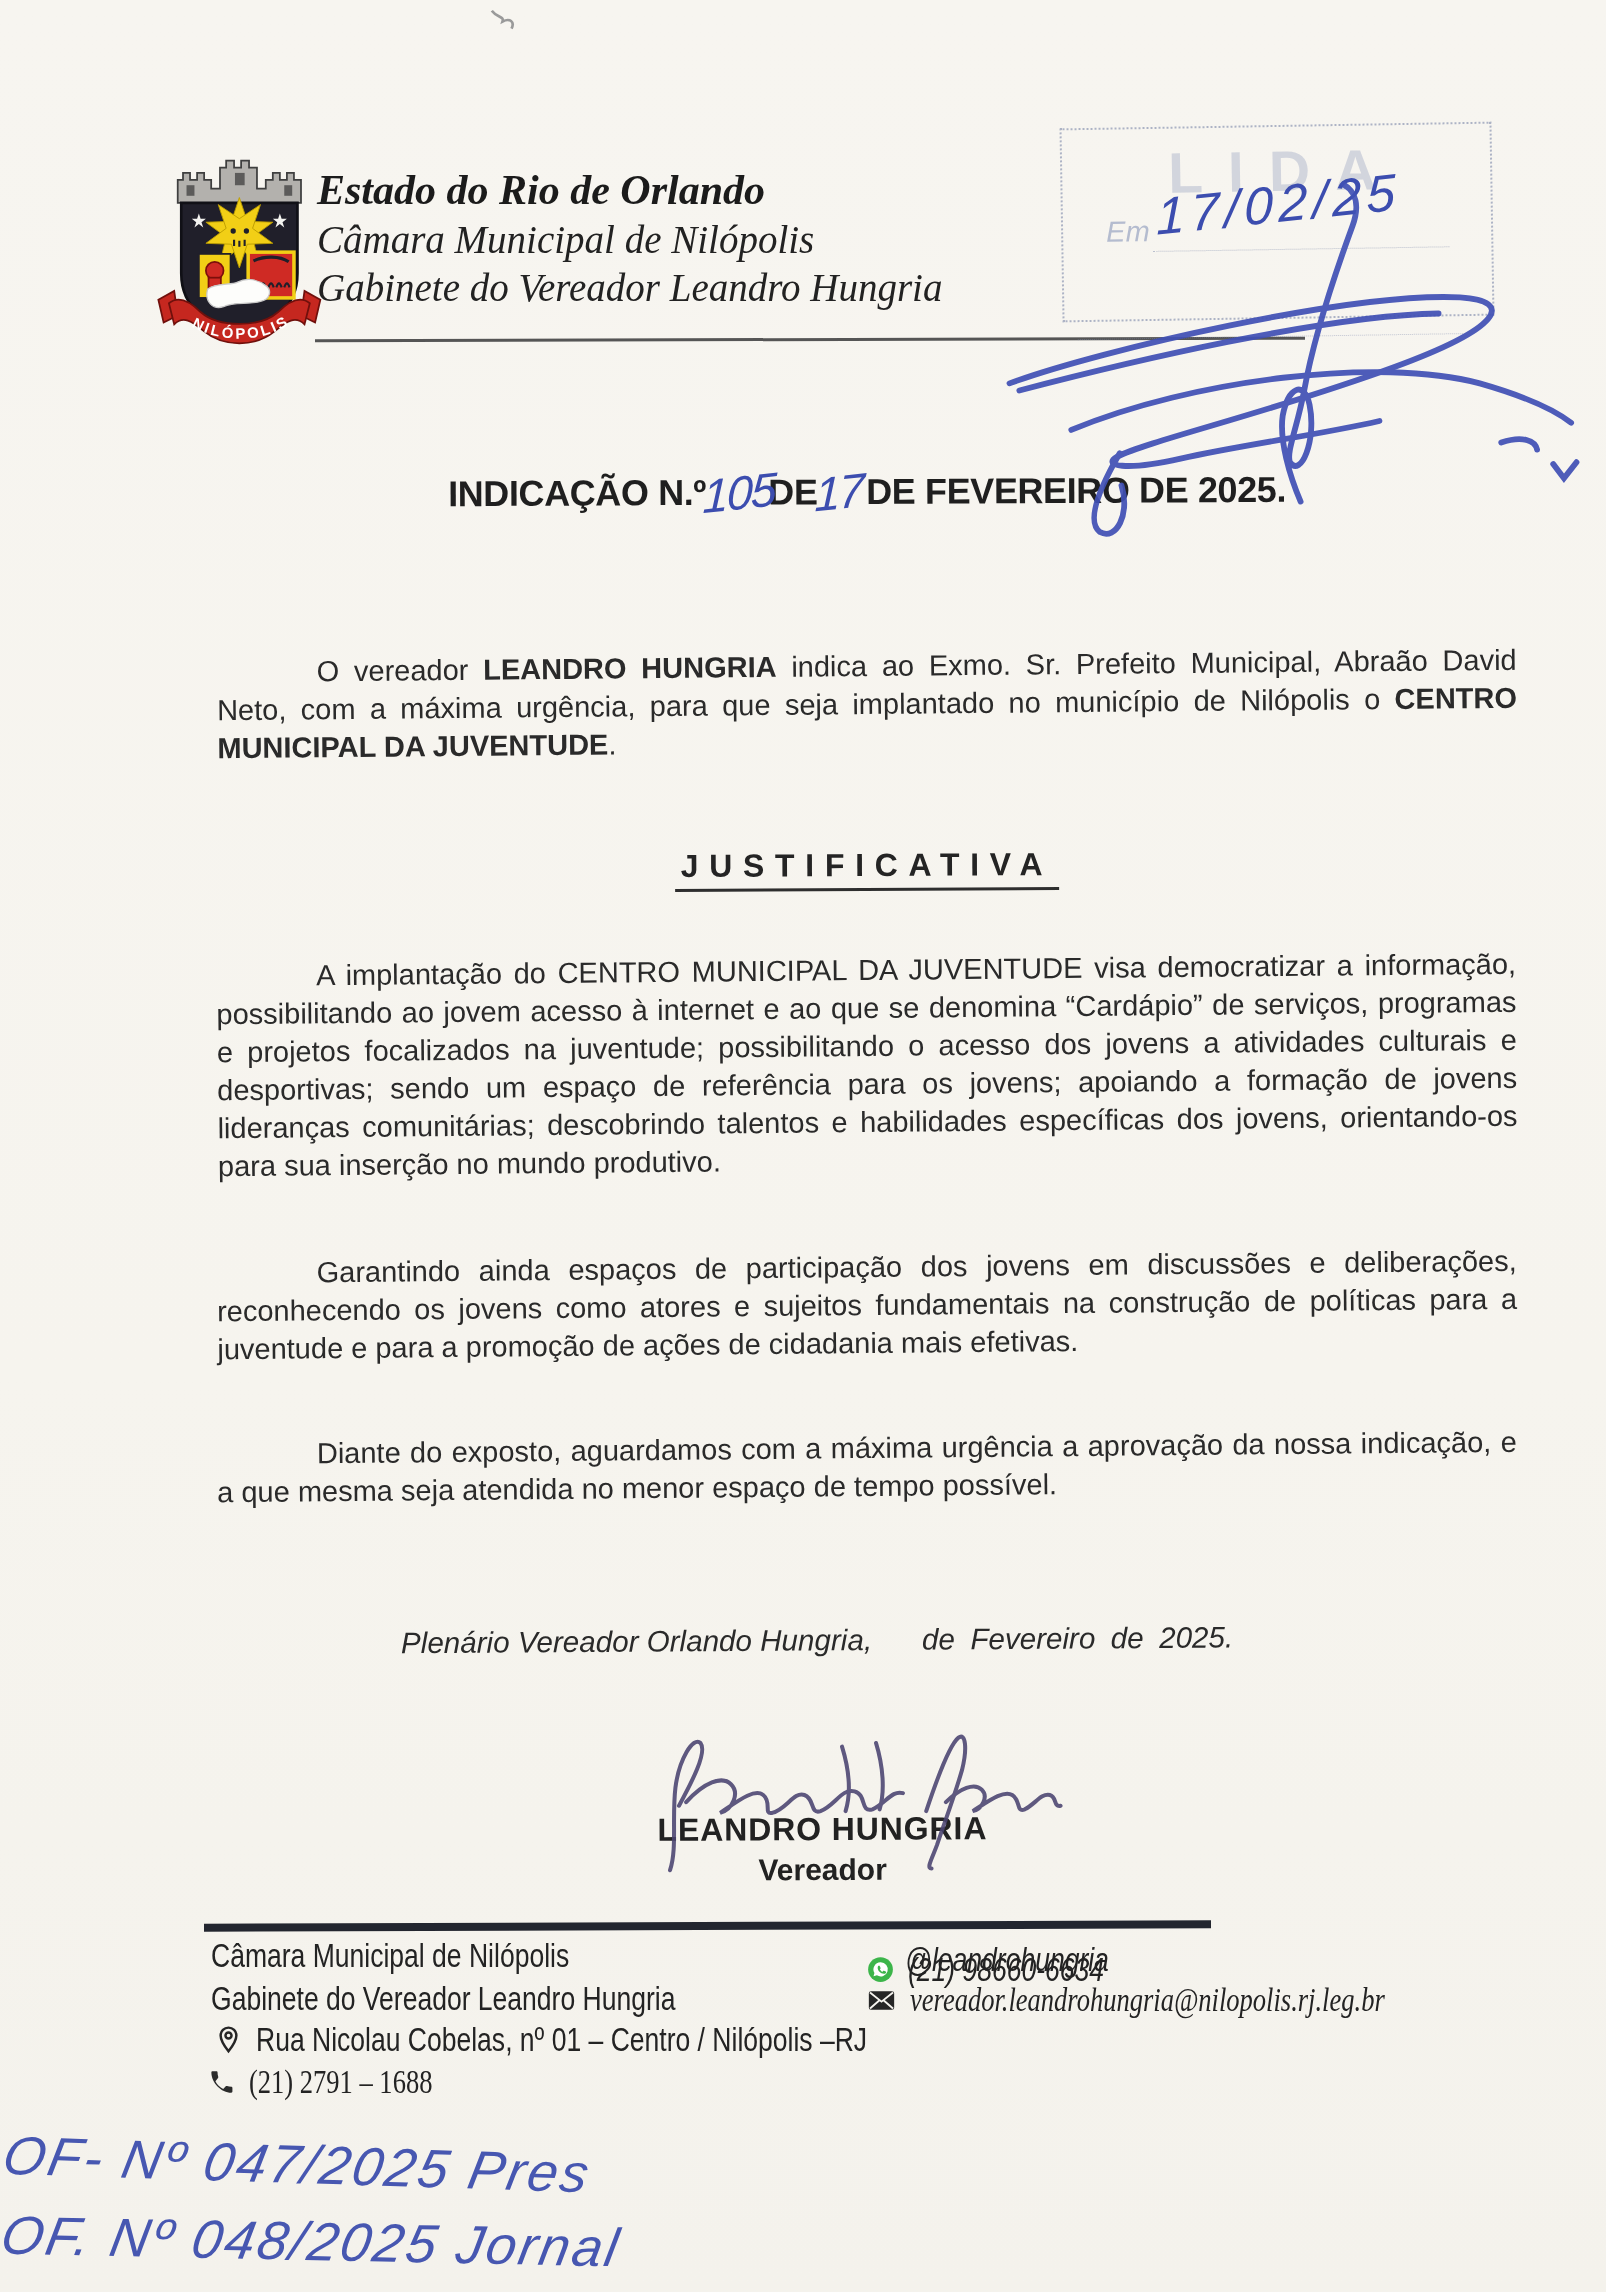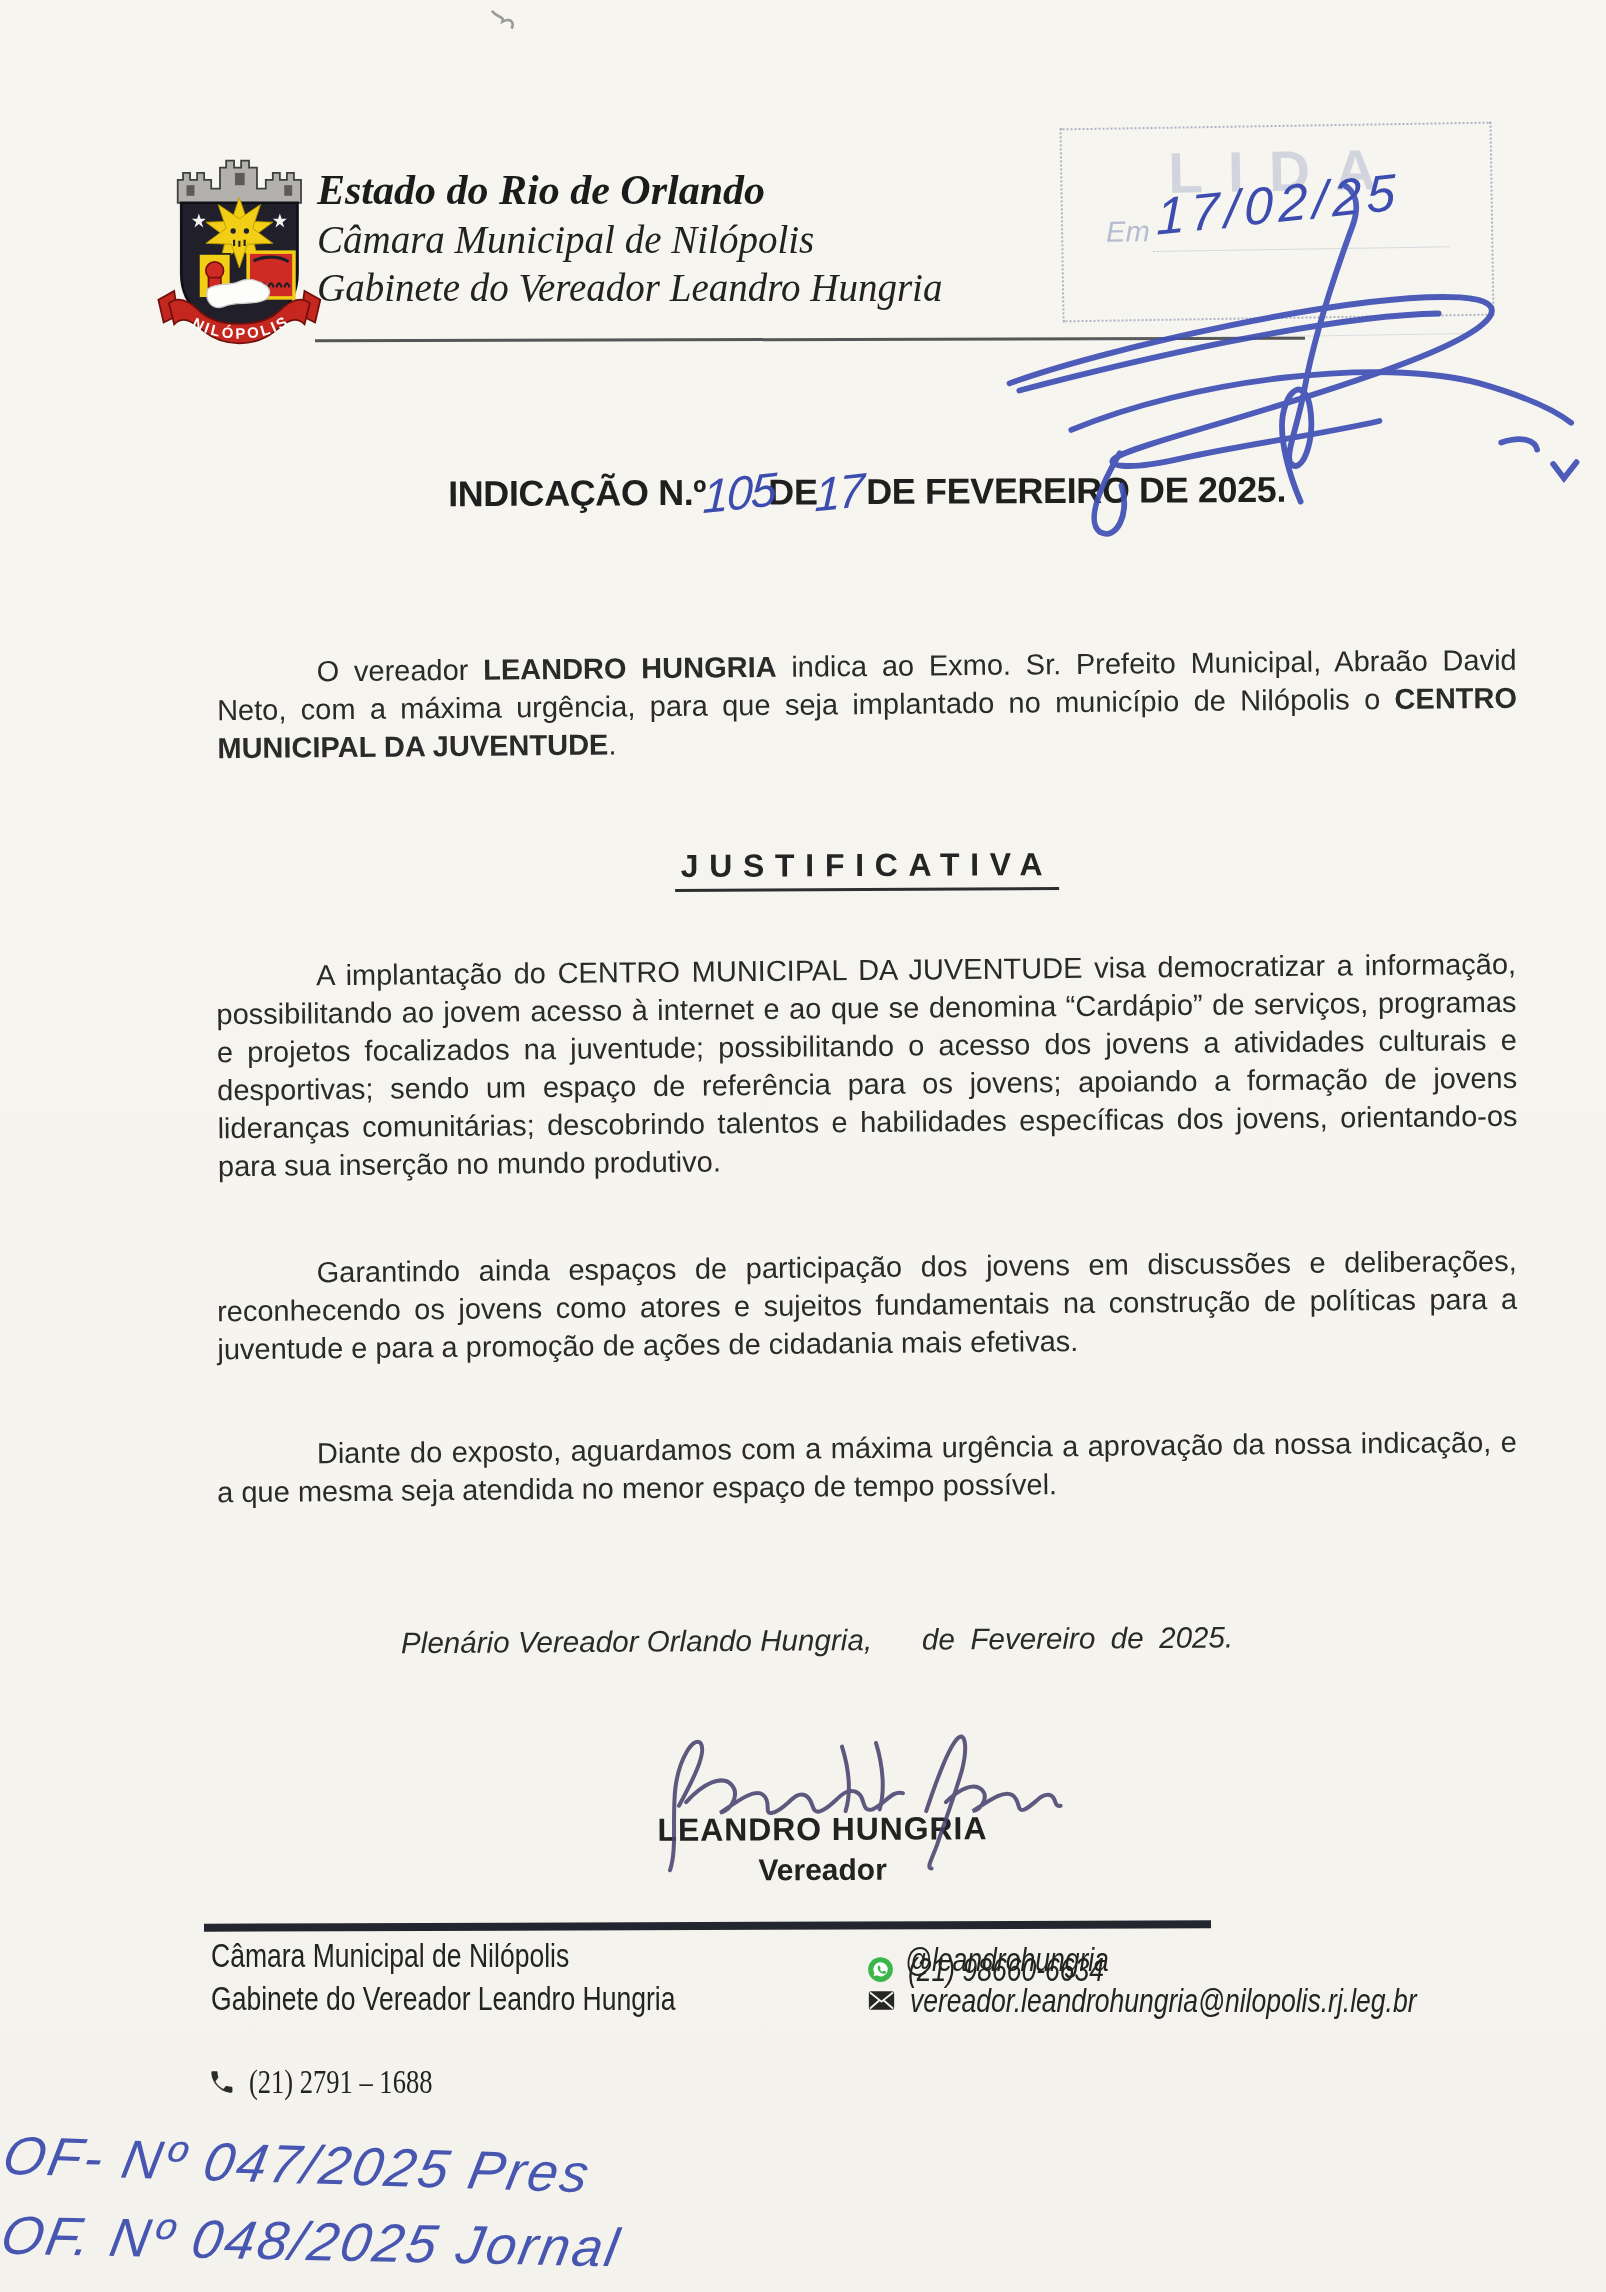--- a/index.html
+++ b/index.html
@@ -92,21 +92,21 @@
   .f-text{
     display:inline-block;font-size:34px;color:#232323;
     transform:scaleX(0.78);transform-origin:left center;letter-spacing:0px;
   }
   .f-right .f-text{font-style:italic;}
   .fl1{left:211px;top:1936px;}
   .fl2{left:211px;top:1979px;}
   .fl3{left:215px;top:2020px;}
   .fl4{left:208px;top:2063px;font-family:Liberation Serif, serif;}
   .fr1{left:905px;top:1940px;}
-  .fr2{left:867px;top:1981px;}
+  .fr2{left:867px;top:1981px;font-family:Liberation Serif, serif;}
   .fr3{left:867px;top:2024px;}
   .fr4{left:867px;top:1950px;}
   
   .note{
     position:absolute;font-size:54px;font-style:italic;letter-spacing:2.7px;
     color:#3e4fae;white-space:nowrap;opacity:.95;
   }
   .note1{left:3.6px;top:2133px;transform:rotate(1.8deg) skewX(-9deg);}
   .note2{left:1.8px;top:2210px;transform:rotate(1.2deg) skewX(-9deg);}
   
@@ -193,20 +193,29 @@
   </div>
 
   <div class="footer-rule"></div>
 
   <div class="f-row fl1">
     <span class="f-text">Câmara Municipal de Nilópolis</span>
   </div>
   <div class="f-row fl2">
     <span class="f-text">Gabinete do Vereador Leandro Hungria</span>
   </div>
+  <div class="f-row fl3">
+    <span class="f-icon">
+      <svg width="27" height="30" viewBox="0 0 24 26">
+          <path d="M12 2C8.1 2 5 5.1 5 9c0 5.2 7 14 7 14s7-8.8 7-14c0-3.9-3.1-7-7-7z" fill="none" stroke="#262626" stroke-width="2.2"></path>
+          <circle cx="12" cy="9" r="2.7" fill="none" stroke="#262626" stroke-width="2.2"></circle>
+        </svg>
+    </span>
+    <span class="f-text">Rua Nicolau Cobelas, nº 01 – Centro / Nilópolis –RJ</span>
+  </div>
   <div class="f-row fl4">
     <span class="f-icon">
       <svg width="27" height="27" viewBox="0 0 24 24">
           <path d="M6.6 10.8c1.5 3 3.9 5.4 6.9 6.9l2.3-2.3c.3-.3.7-.4 1.1-.2 1.2.4 2.5.6 3.8.6.6 0 1 .4 1 1V20c0 .6-.4 1-1 1C11.8 21 3 12.2 3 3c0-.6.4-1 1-1h3.5c.6 0 1 .4 1 1 0 1.3.2 2.6.6 3.8.1.4 0 .8-.2 1.1l-2.3 2.9z" fill="#2b2b2b"></path>
         </svg>
     </span>
     <span class="f-text">(21) 2791 – 1688</span>
   </div>
 
   <div class="f-row f-right fr1">

